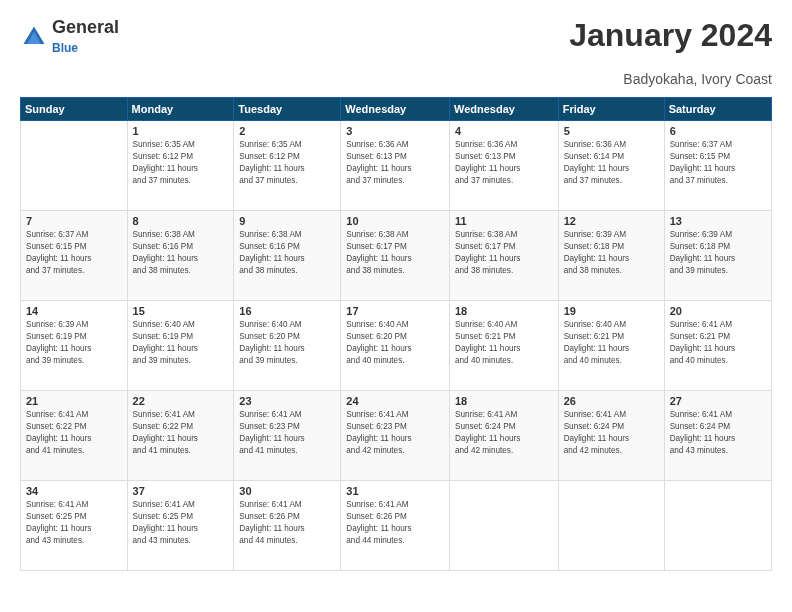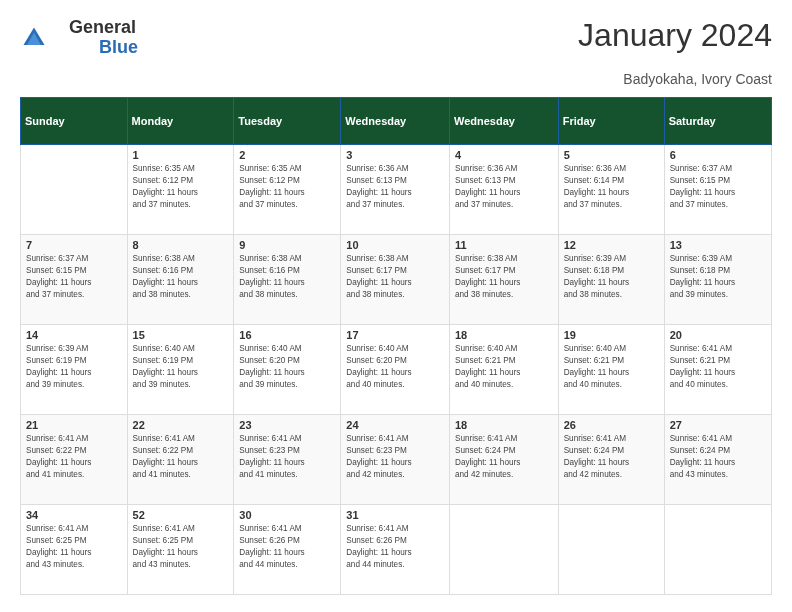--- a/index.html
+++ b/index.html
@@ -17,62 +17,61 @@
     }
     .header {
       display: flex;
       justify-content: space-between;
       align-items: flex-start;
       margin-bottom: 10px;
     }
     .logo {
       display: flex;
       align-items: center;
-      gap: 21px;
+      gap: 4px;
     }
     .logo-text-general {
       font-size: 18px;
       font-weight: bold;
       color: #333;
       line-height: 1.1;
     }
     .logo-text-blue {
-      font-size: 18px;
+      font-size: 12px;
       font-weight: bold;
       color: #2a6db5;
       line-height: 1.1;
-      margin-left: 30px;
     }
     .logo-icon {
       width: 28px;
       height: 28px;
     }
     .title-block {
       text-align: right;
     }
     .title-month {
       font-size: 32px;
-      font-weight: 400;
+      font-weight: 700;
       color: #333;
       line-height: 1.1;
     }
     .title-location {
       font-size: 14px;
       color: #555;
       margin-top: 18px;
     }
     .calendar {
       width: 100%;
       border-collapse: collapse;
       font-size: 9px;
     }
     .calendar th {
-      background-color: #14532d;
+      background-color: #0c4a6e;
       color: #fff;
-      padding: 17px 4px;
+      padding: 5px 4px;
       text-align: left;
       font-size: 11px;
       font-weight: bold;
       border: 1px solid #1a5da5;
     }
     .calendar td {
       border: 1px solid #ddd;
       vertical-align: top;
       padding: 4px 5px;
       width: 113px;
@@ -333,21 +332,21 @@
         </tr>
         <tr>
           <td>
             <div class="day-number">34</div>
             <div class="day-info" style="white-space: pre-line;">Sunrise: 6:41 AM
 Sunset: 6:25 PM
 Daylight: 11 hours
 and 43 minutes.</div>
           </td>
           <td>
-            <div class="day-number">52</div>
+            <div class="day-number">37</div>
             <div class="day-info" style="white-space: pre-line;">Sunrise: 6:41 AM
 Sunset: 6:25 PM
 Daylight: 11 hours
 and 43 minutes.</div>
           </td>
           <td>
             <div class="day-number">30</div>
             <div class="day-info" style="white-space: pre-line;">Sunrise: 6:41 AM
 Sunset: 6:26 PM
 Daylight: 11 hours

